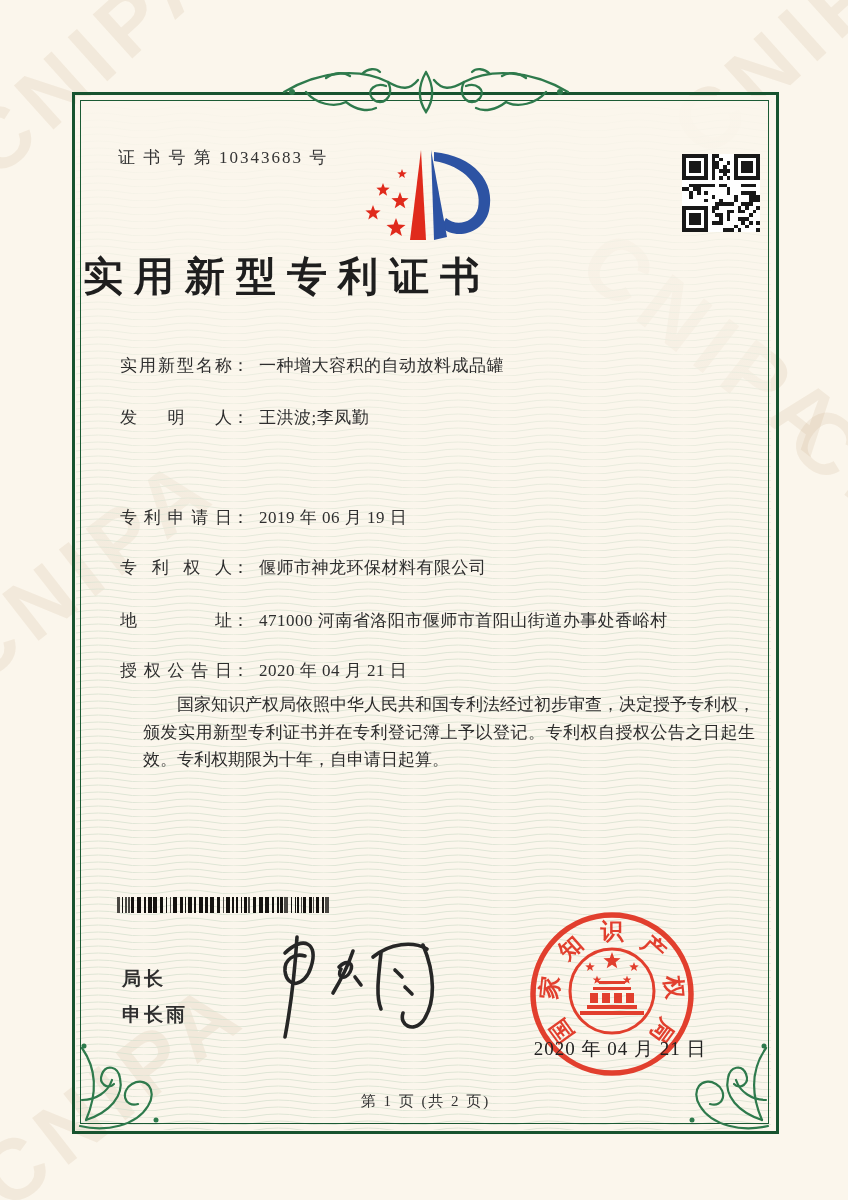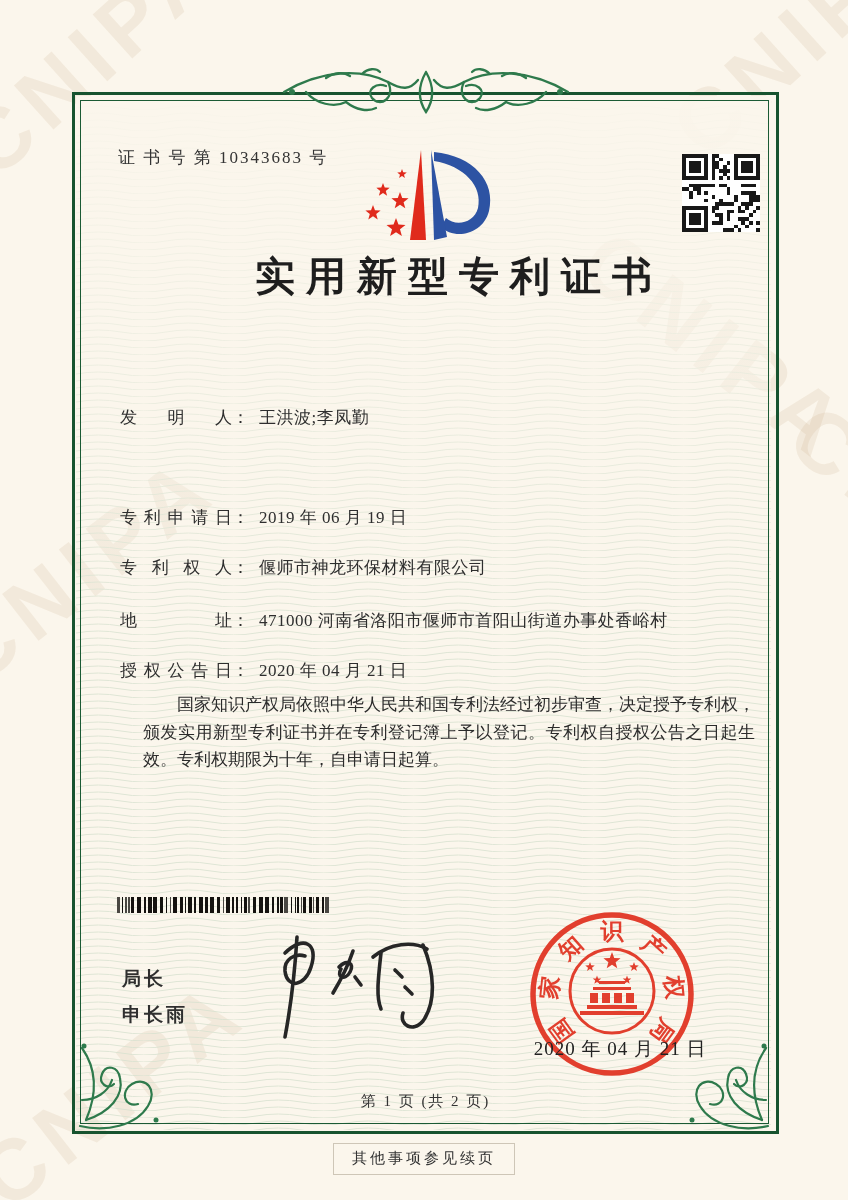--- a/index.html
+++ b/index.html
@@ -11,22 +11,22 @@
       font-weight:bold;font-size:86px;letter-spacing:10px;color:rgba(198,168,128,0.16);
       white-space:nowrap;z-index:1;user-select:none;}
   
   .frame-outer{position:absolute;left:72px;top:92px;width:701px;height:1036px;
       border:3px solid #17532f;z-index:3;}
   .frame-inner{position:absolute;left:80px;top:100px;width:687px;height:1022px;
       border:1px solid #1b5a34;z-index:3;}
   .wave{position:absolute;left:76px;top:96px;z-index:2;}
   
   .certno{position:absolute;left:118px;top:146px;font-size:17px;letter-spacing:2px;z-index:5;color:#333;}
-  .title{position:absolute;left:72px;top:249px;width:707px;text-align:center;font-size:40px;
-         font-weight:bold;letter-spacing:11px;text-indent:11px;color:#1e1e1e;z-index:5;margin-left:28px;}
+  .title{position:absolute;left:72px;top:249px;width:707px;font-size:40px;
+         font-weight:bold;letter-spacing:11px;text-indent:11px;color:#1e1e1e;z-index:5;}
   .frow{position:absolute;left:120px;font-size:17px;white-space:nowrap;z-index:5;color:#2e2e2e;}
   .flabel{display:inline-block;width:112px;text-align:justify;text-align-last:justify;}
   .fvalue{margin-left:10px;letter-spacing:0.5px;}
   .grant2{position:absolute;left:330px;top:0;}
   .bodytext{position:absolute;left:119px;top:691px;width:612px;font-size:17px;line-height:27.5px;
             text-align:justify;z-index:5;color:#2b2b2b;margin-left:24px;}
   .bodytext p{margin:0;text-indent:2em;}
   .siglabel{position:absolute;left:122px;font-size:19px;font-weight:bold;z-index:5;
             font-family:"Liberation Sans","DejaVu Sans",sans-serif;color:#2f2f2f;letter-spacing:3px;}
   .sealdate{position:absolute;left:505px;top:1036px;width:230px;text-align:center;font-size:19px;
@@ -220,20 +220,23 @@
         <rect x="11" y="20" width="1" height="1"></rect>
         <rect x="12" y="20" width="1" height="1"></rect>
         <rect x="13" y="20" width="1" height="1"></rect>
         <rect x="15" y="20" width="1" height="1"></rect>
         <rect x="20" y="20" width="1" height="1"></rect>
       </g>
   </svg>
 
   <div class="title">实用新型专利证书</div>
 
+  <div class="frow" style="top:354px;">
+    <span class="flabel">实用新型名称</span><span>：</span><span class="fvalue">一种增大容积的自动放料成品罐</span>
+  </div>
   <div class="frow" style="top:406px;">
     <span class="flabel">发 明 人</span><span>：</span><span class="fvalue">王洪波;李凤勤</span>
   </div>
   <div class="frow" style="top:506px;">
     <span class="flabel">专利申请日</span><span>：</span><span class="fvalue">2019 年 06 月 19 日</span>
   </div>
   <div class="frow" style="top:556px;">
     <span class="flabel">专 利 权 人</span><span>：</span><span class="fvalue">偃师市神龙环保材料有限公司</span>
   </div>
   <div class="frow" style="top:609px;">
@@ -341,15 +344,14 @@
       <rect x="75" y="84" width="8" height="10"></rect>
       <rect x="87" y="84" width="8" height="10"></rect>
       <rect x="99" y="84" width="8" height="10"></rect>
       <rect x="60" y="96" width="50" height="4"></rect>
       <rect x="53" y="102" width="64" height="4"></rect>
     </g>
   </svg>
   <div class="sealdate">2020 年 04 月 21 日</div>
 
   <div class="pagefoot">第 1 页 (共 2 页)</div>
-  <div class="contnote">其他事项参见续页</div>
 
 </div>
 
 </body></html>

